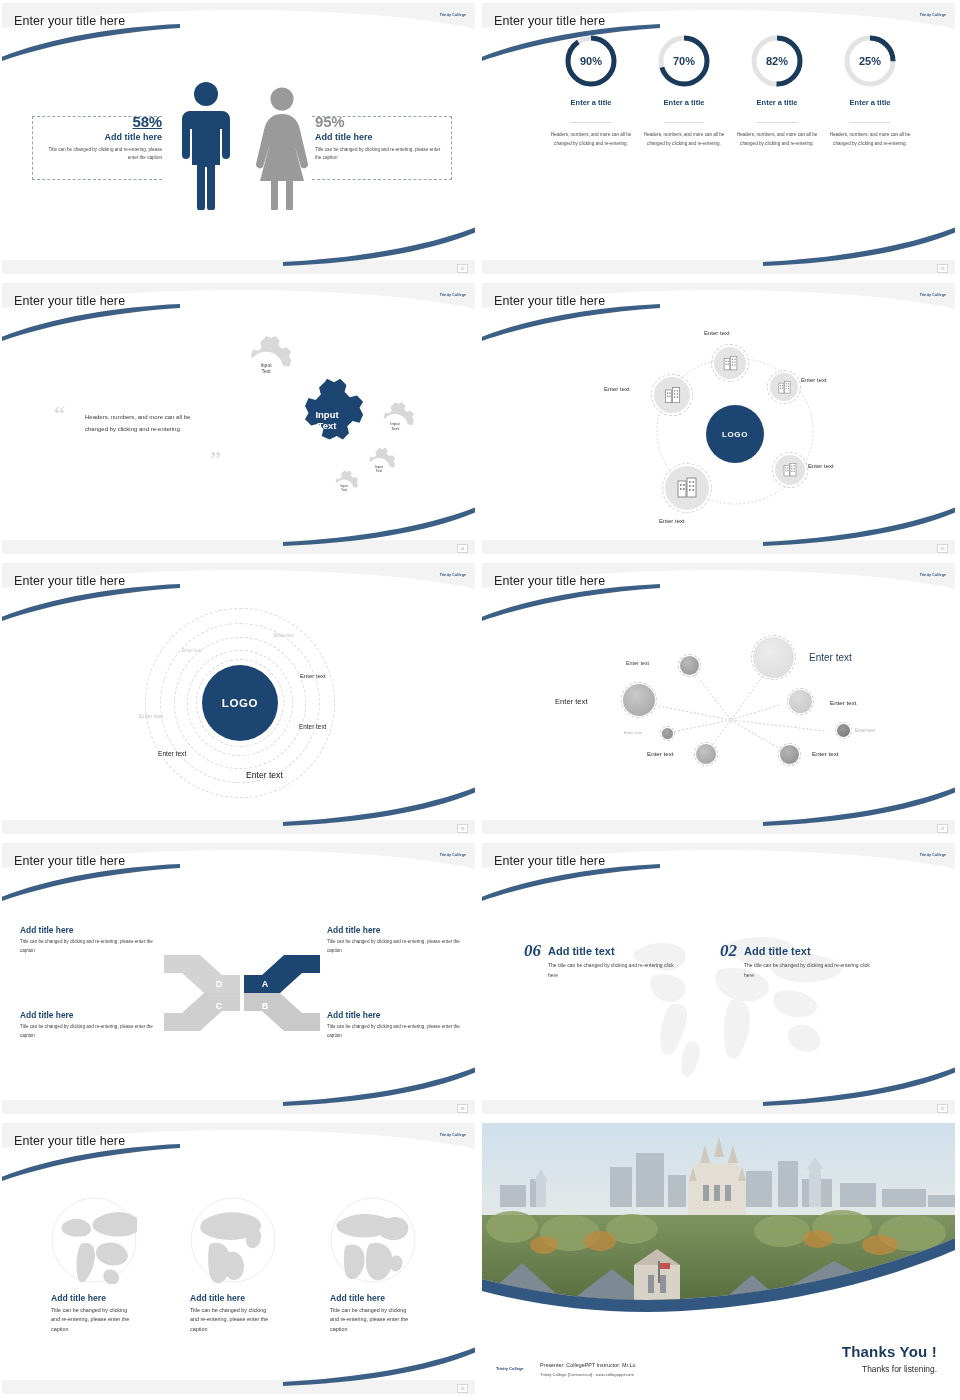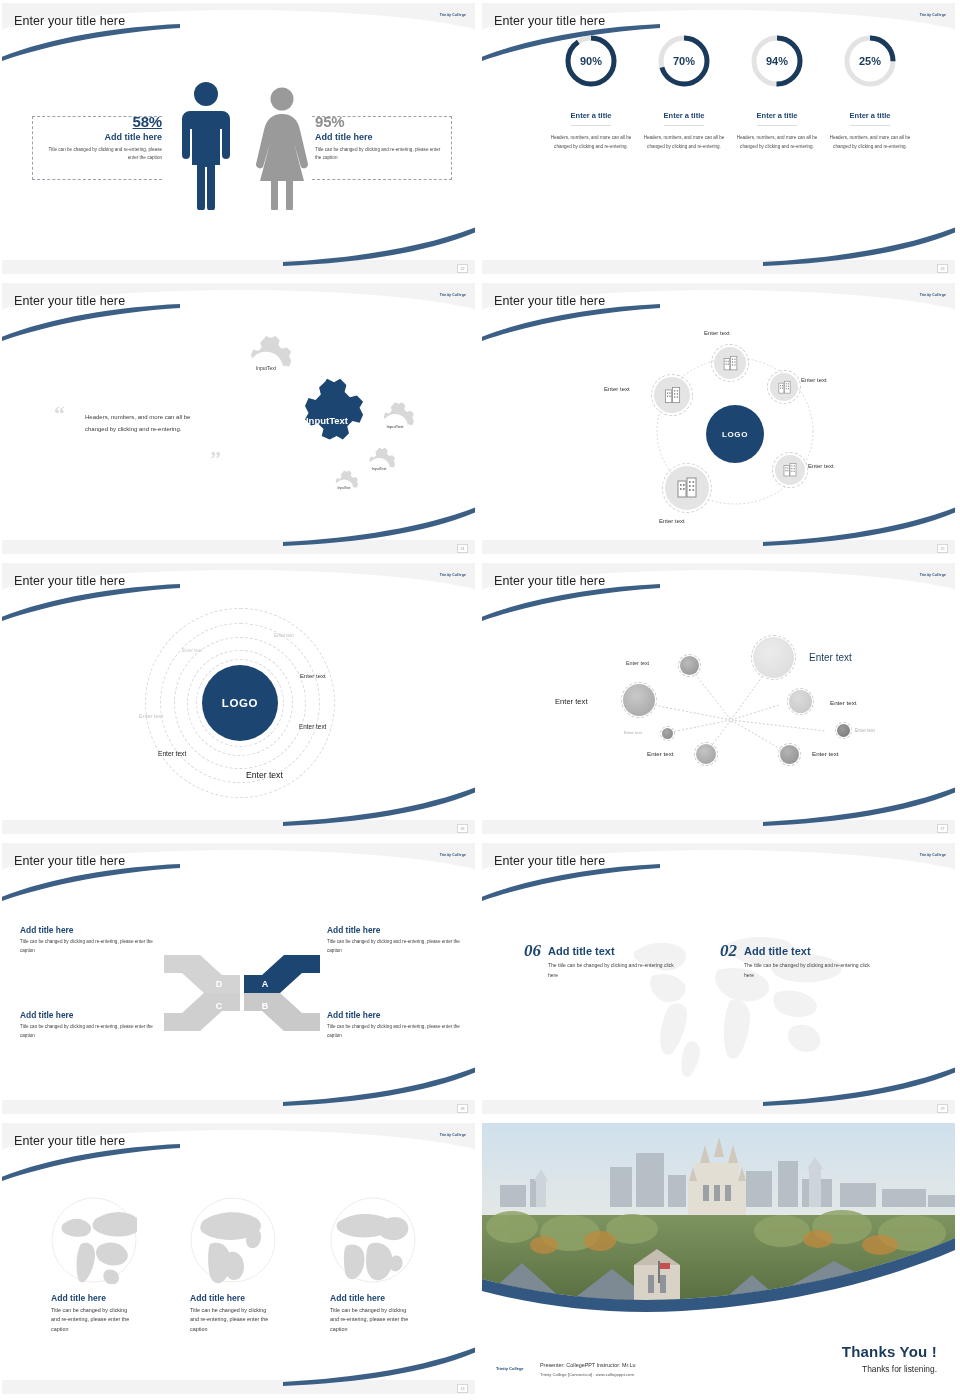--- a/index.html
+++ b/index.html
@@ -76,28 +76,28 @@
   .dashbox { position: absolute; border: 1px dashed #9aa3ad; }
 
   
   .donut-col { position: absolute; top: 30px; width: 94px; text-align: center; }
   .donut { position: relative; width: 56px; height: 56px; margin: 0 auto; }
   .donut svg { display:block; }
   .donut .val {
     position: absolute; inset: 0; display: flex; align-items: center;
     justify-content: center; font-size: 11px; font-weight: 700; color: #1a3a5c; text-align: right;
   }
-  .d-title { font-size: 7.5px; font-weight: 700; color: #1c4572; margin-top: 22px;
-             padding-bottom: 5px; border-bottom: 1px solid #dddddd; display:inline-block; }
+  .d-title { font-size: 7.5px; font-weight: 700; color: #1c4572; margin-top: 9px;
+             padding-bottom: 15px; border-bottom: 1px solid #dddddd; display:inline-block; }
   .d-desc { font-size: 4.6px; color: #4a4a4a; line-height: 2.0; margin-top: 7px; }
 
   
   .gear { position: absolute; }
   .gear .glabel {
-    position: absolute; inset: 0; display: flex; flex-direction: row;
+    position: absolute; inset: 0; display: flex; flex-direction: column;
     align-items: center; justify-content: center; text-align: center;
     color: #3a3a3a; line-height: 1.15; font-weight: 400;
   }
   .gear.blue .glabel { color: #ffffff; font-weight: 700; }
   .quote-mark { position: absolute; color: #dcdcdc; font-size: 22px; font-weight: 700;
                 font-family: "Liberation Serif", serif; line-height: 1; }
   .quote-text { position: absolute; font-size: 6px; color: #3b3b3b; line-height: 2.0; }
 
   
   .hub {
@@ -245,21 +245,21 @@
           <div class="d-title">Enter a title</div>
           <div class="d-desc">Headers, numbers, and more can all be changed by clicking and re-entering.</div>
         </div>
 
         <div class="donut-col" style="left:248px;">
           <div class="donut">
             <svg width="56" height="56" viewBox="0 0 56 56">
               <circle cx="28" cy="28" r="23" fill="none" stroke="#e3e3e3" stroke-width="5"></circle>
               <circle cx="28" cy="28" r="23" fill="none" stroke="#1a3a5c" stroke-width="5" stroke-dasharray="72.3 72.3" stroke-linecap="butt" transform="rotate(-90 28 28)"></circle>
             </svg>
-            <div class="val">94%</div>
+            <div class="val">82%</div>
           </div>
           <div class="d-title">Enter a title</div>
           <div class="d-desc">Headers, numbers, and more can all be changed by clicking and re-entering.</div>
         </div>
 
         <div class="donut-col" style="left:341px;">
           <div class="donut">
             <svg width="56" height="56" viewBox="0 0 56 56">
               <circle cx="28" cy="28" r="23" fill="none" stroke="#e3e3e3" stroke-width="5"></circle>
               <circle cx="28" cy="28" r="23" fill="none" stroke="#1a3a5c" stroke-width="5" stroke-dasharray="36.1 108.4" stroke-linecap="butt" transform="rotate(-90 28 28)"></circle>

